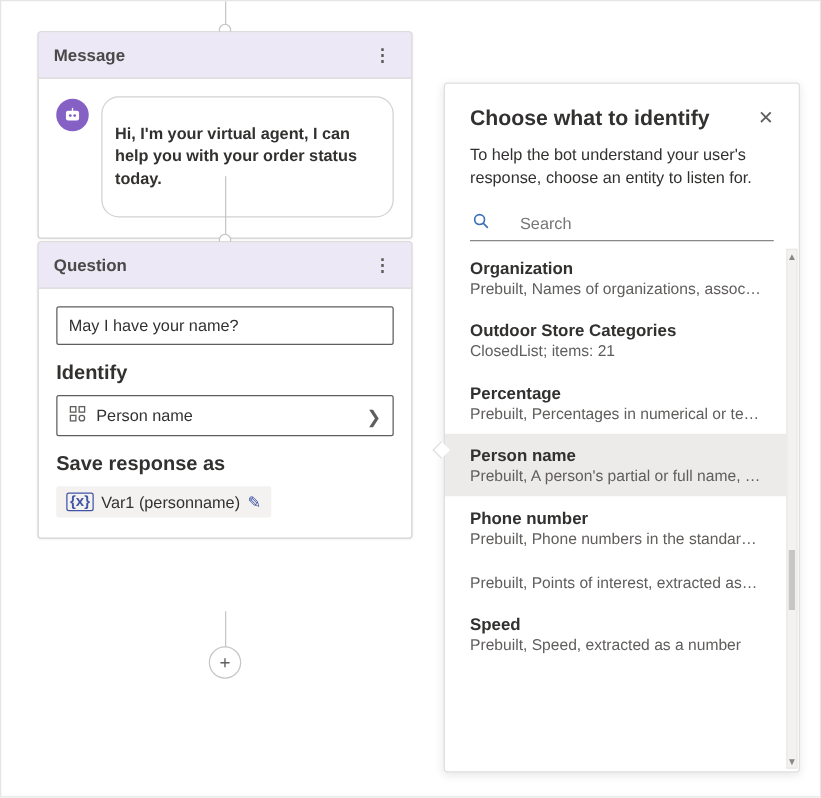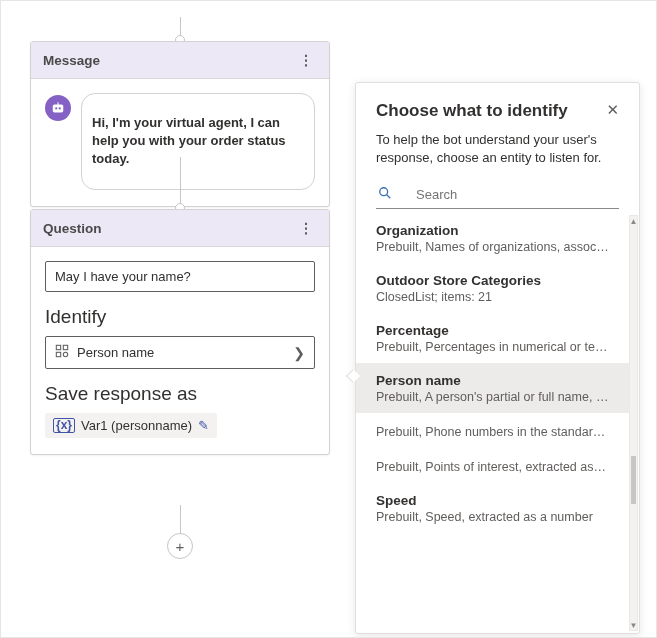--- a/index.html
+++ b/index.html
@@ -10,21 +10,21 @@
     color: #323130;
     background: #fff;
     width: 657px;
     height: 638px;
     overflow: hidden;
     position: relative;
     border: 1px solid #e5e5e5;
   }
   .canvas {
     position: absolute;
-    left: 0; top: 16px;
+    left: 0; top: 0;
     width: 657px; height: 610px;
   }
   
   .vline {
     position: absolute;
     width: 1px;
     background: #c6c6c6;
     left: 179px;
   }
   .vline.top { top: 0; height: 24px; }
@@ -124,22 +124,22 @@
     width: 100%;
     border: 1px solid #605e5c;
     border-radius: 2px;
     padding: 7px 9px;
     font-family: inherit;
     font-size: 13px;
     color: #323130;
     margin-bottom: 14px;
   }
   .label {
-    font-weight: 400;
-    font-size: 19px;
+    font-weight: 700;
+    font-size: 16px;
     margin-bottom: 8px;
   }
   .select-box {
     width: 100%;
     border: 1px solid #605e5c;
     border-radius: 2px;
     padding: 7px 9px;
     display: flex;
     align-items: center;
     justify-content: space-between;
@@ -379,20 +379,21 @@
           </div>
           <div class="entity-item">
             <div class="entity-name">Percentage</div>
             <div class="entity-sub">Prebuilt, Percentages in numerical or text for...</div>
           </div>
           <div class="entity-item selected">
             <div class="entity-name">Person name</div>
             <div class="entity-sub">Prebuilt, A person's partial or full name, extra...</div>
           </div>
           <div class="entity-item">
+            <div class="entity-name">Phone number</div>
             <div class="entity-sub">Prebuilt, Phone numbers in the standard US f...</div>
           </div>
           <div class="entity-item">
             <div class="entity-sub">Prebuilt, Points of interest, extracted as a string</div>
           </div>
           <div class="entity-item">
             <div class="entity-name">Speed</div>
             <div class="entity-sub">Prebuilt, Speed, extracted as a number</div>
           </div>
         </div>

